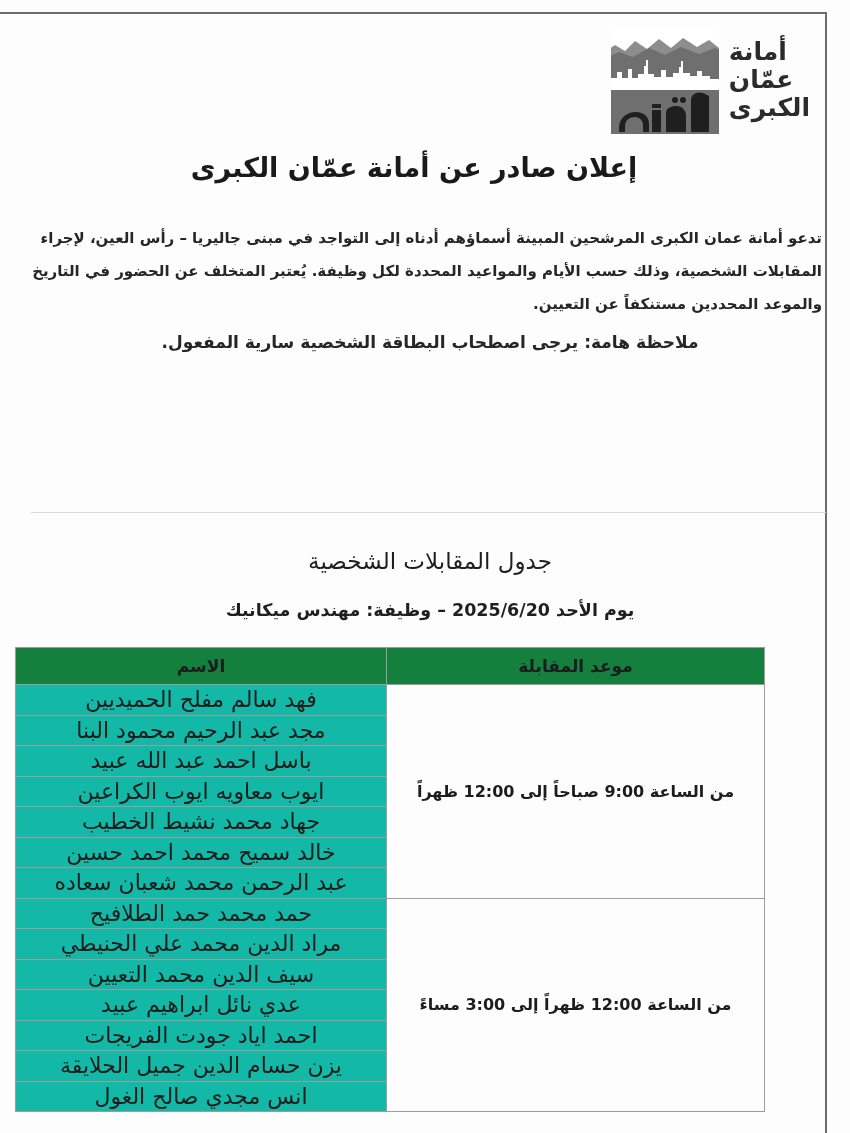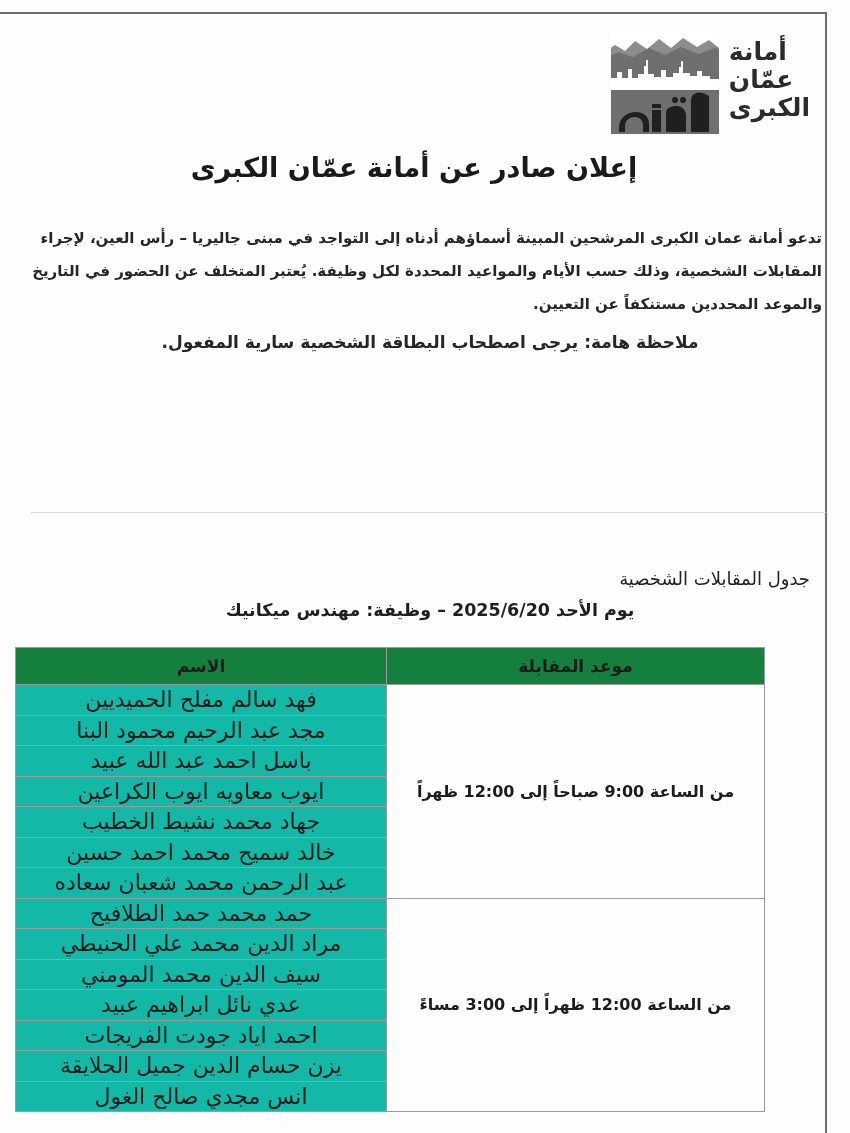--- a/index.html
+++ b/index.html
@@ -142,24 +142,25 @@
     position: absolute;
     top: 512px;
     right: 24px;
     width: 795px;
     height: 0;
     border-top: 1.5px solid #d9d9d9;
   }
 
   #schedule-title {
     position: absolute;
-    top: 568px;
+    top: 548px;
     right: 40px;
     width: 760px;
-    font-size: 18px;
+    text-align: center;
+    font-size: 23px;
     color: #1f1f1f;
   }
   #schedule-subtitle {
     position: absolute;
     top: 600px;
     right: 40px;
     width: 760px;
     text-align: center;
     font-size: 17.5px;
     font-weight: bold;
@@ -297,21 +298,21 @@
           <td class="name-cell">عبد الرحمن محمد شعبان سعاده</td>
         </tr>
         <tr>
           <td class="time-cell" rowspan="7">من الساعة 12:00 ظهراً إلى 3:00 مساءً</td>
           <td class="name-cell">حمد محمد حمد الطلافيح</td>
         </tr>
         <tr>
           <td class="name-cell">مراد الدين محمد علي الحنيطي</td>
         </tr>
         <tr>
-          <td class="name-cell">سيف الدين محمد المومني</td>
+          <td class="name-cell">سيف الدين محمد التعيين</td>
         </tr>
         <tr>
           <td class="name-cell">عدي نائل ابراهيم عبيد</td>
         </tr>
         <tr>
           <td class="name-cell">احمد اياد جودت الفريجات</td>
         </tr>
         <tr>
           <td class="name-cell">يزن حسام الدين جميل الحلايقة</td>
         </tr>

